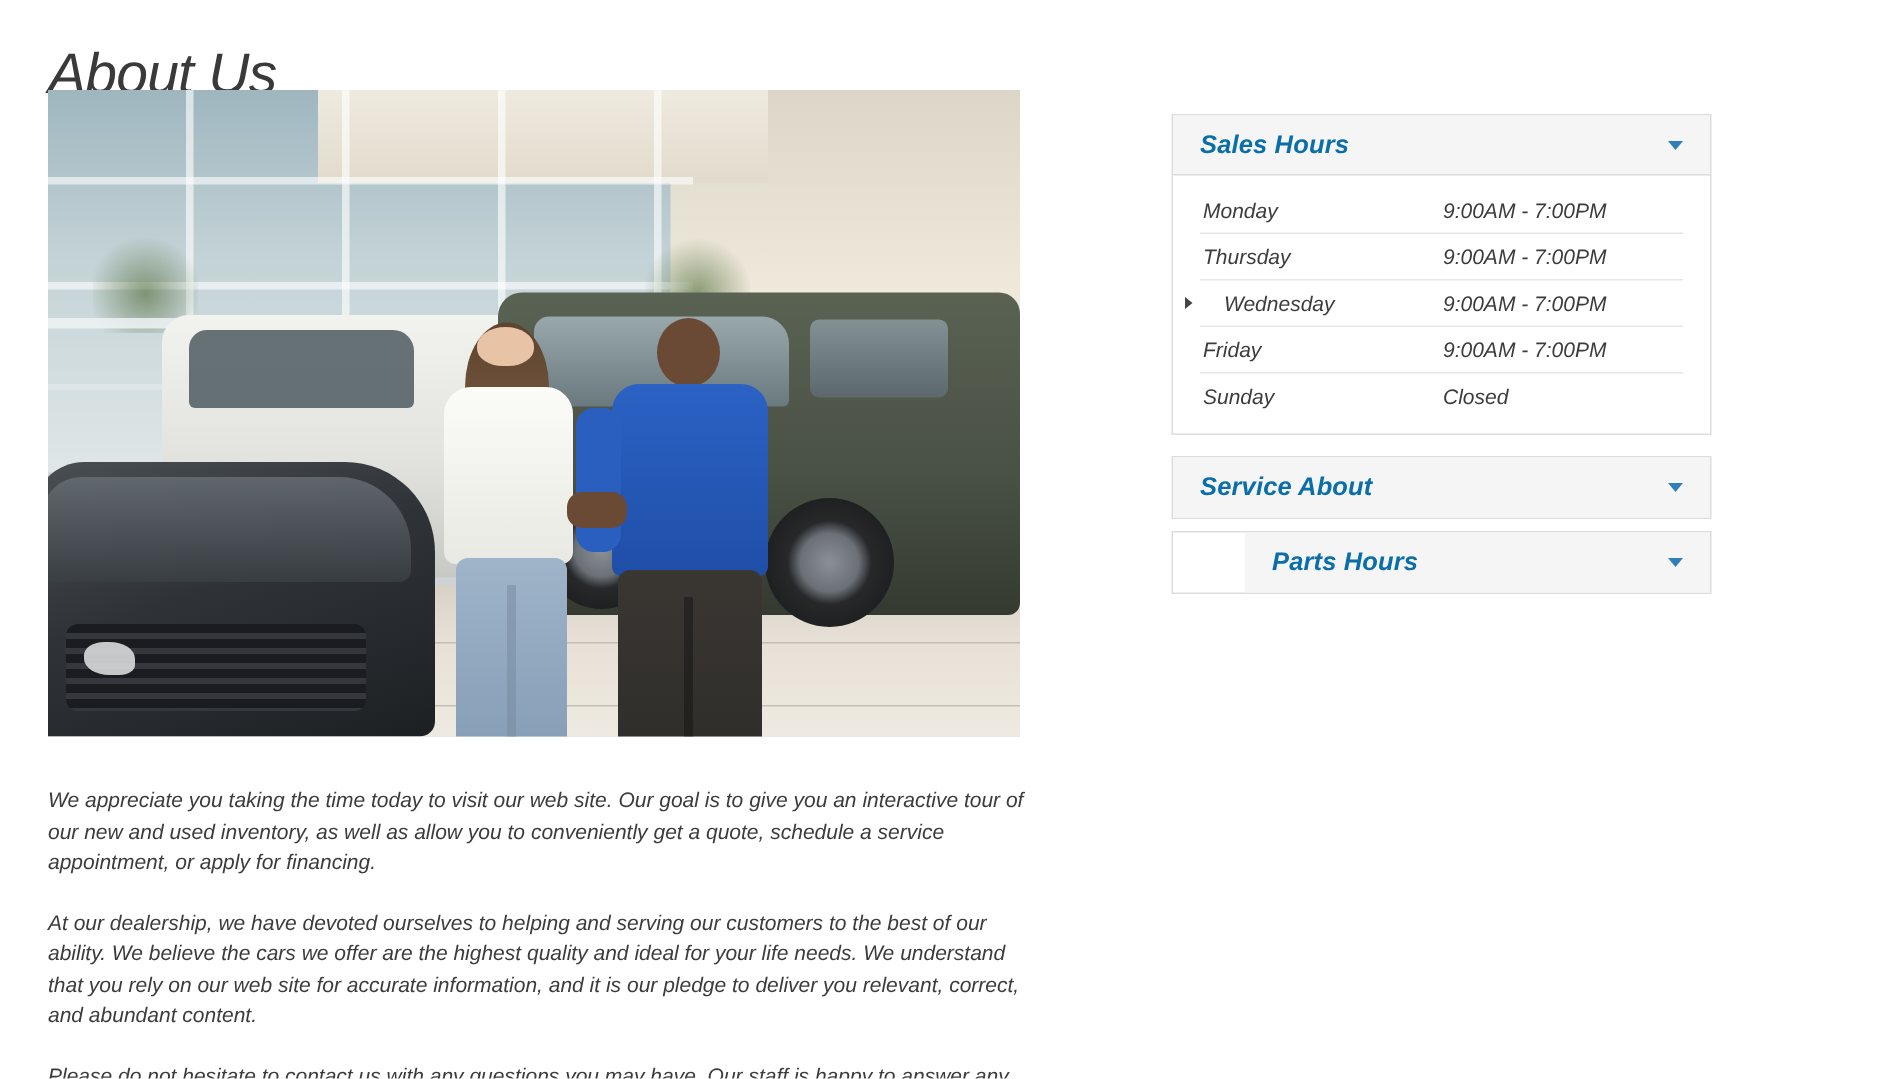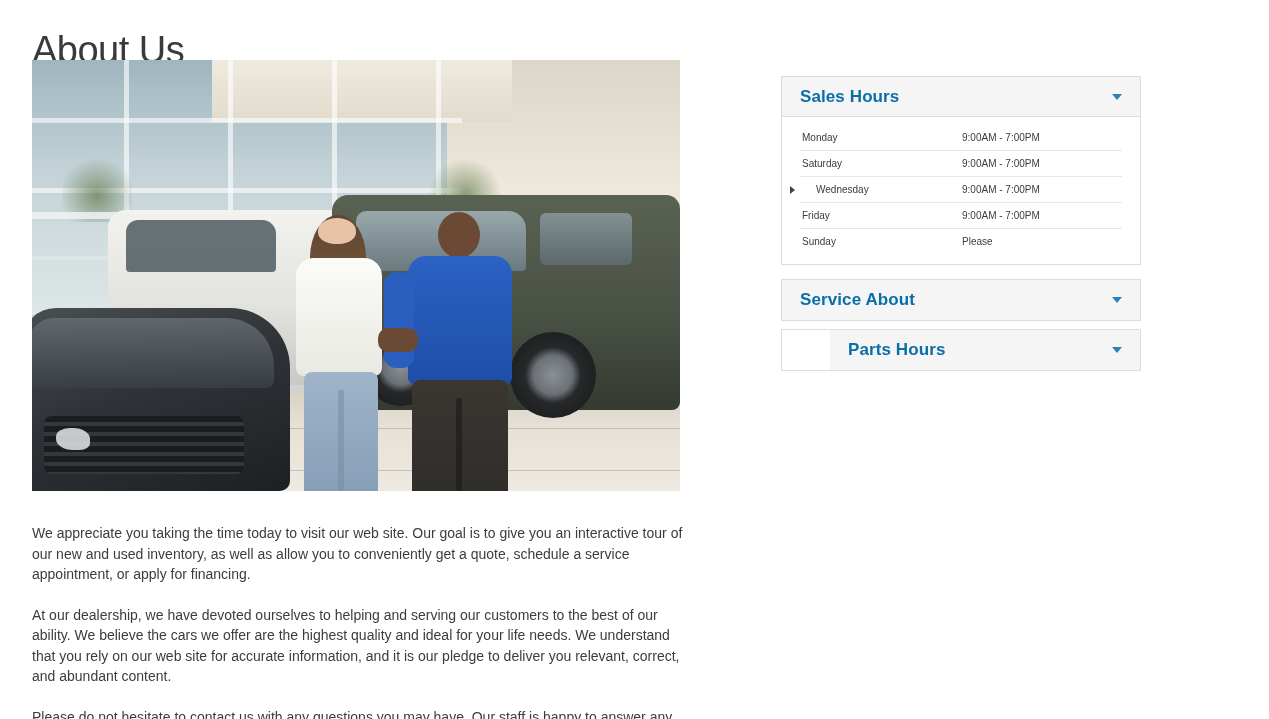--- a/index.html
+++ b/index.html
@@ -11,20 +11,21 @@
     background: #ffffff;
     font-family: "Liberation Sans", sans-serif;
     color: #333333;
     overflow: hidden;
   }
 
   .page {
     position: relative;
     width: 1208px;
     height: 719px;
+    font-style: italic;
   }
 
   
   .page-title {
     position: absolute;
     left: 32px;
     top: 2px;
     font-size: 38px;
     font-weight: 400;
     color: #3a3a3a;
@@ -240,21 +241,21 @@
   .caret {
     width: 0; height: 0;
     border-left: 5px solid transparent;
     border-right: 5px solid transparent;
     border-top: 6px solid #2f7fb8;
   }
   .panel-body { padding: 8px 18px 10px 18px; }
   table.hours {
     width: 100%;
     border-collapse: collapse;
-    font-size: 10px;
+    font-size: 14px;
     color: #3c3c3c;
   }
   table.hours tr { border-bottom: 1px solid #e6e6e6; }
   table.hours tr:last-child { border-bottom: none; }
   table.hours td {
     padding: 7px 2px 7px 2px;
     vertical-align: middle;
   }
   table.hours td.day { width: 160px; position: relative; }
   table.hours td.time { color: #3c3c3c; margin-left: 23px; }
@@ -344,37 +345,37 @@
         <span class="caret"></span>
       </div>
       <div class="panel-body">
         <table class="hours">
           <tbody>
               <tr>
             <td class="day">Monday</td>
             <td class="time">9:00AM - 7:00PM</td>
           </tr>
           <tr>
-            <td class="day">Saturday</td>
+            <td class="day">Thursday</td>
             <td class="time">9:00AM - 7:00PM</td>
           </tr>
           <tr>
             <td class="day">
               <span class="row-marker"></span>
               <span class="day-indent">Wednesday</span>
             </td>
             <td class="time">9:00AM - 7:00PM</td>
           </tr>
           <tr>
             <td class="day">Friday</td>
             <td class="time">9:00AM - 7:00PM</td>
           </tr>
           <tr>
             <td class="day">Sunday</td>
-            <td class="time">Please</td>
+            <td class="time">Closed</td>
           </tr>
         </tbody>
           </table>
       </div>
     </div>
 
     <div class="panel collapsed" style="margin-top:14px;">
       <div class="panel-head">
         <span class="panel-title">Service About</span>
         <span class="caret"></span>

